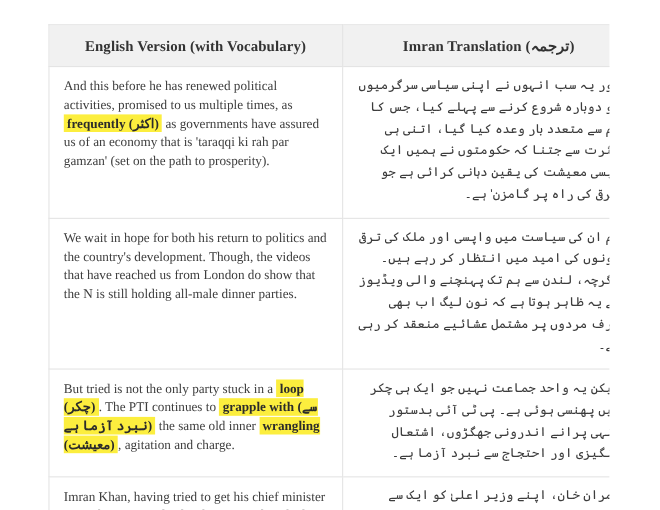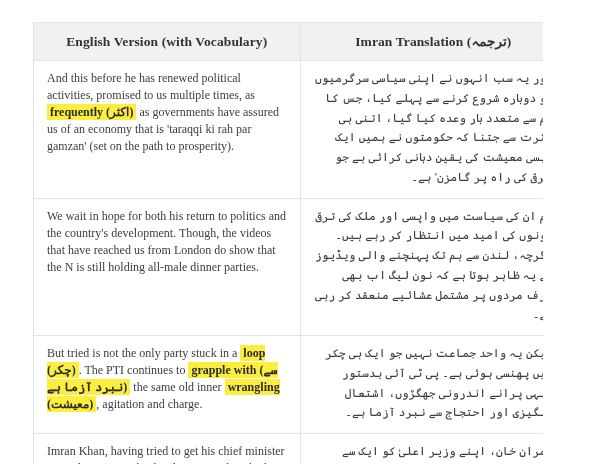--- a/index.html
+++ b/index.html
@@ -7,20 +7,21 @@
     padding: 0;
     background: #ffffff;
   }
   .page {
     position: relative;
     width: 543px;
     height: 464px;
     background: var(--page-bg, #ffffff);
     overflow: hidden;
     font-family: "Liberation Serif", "DejaVu Serif", serif;
+    margin-left: 11px;
   }
   table.vocab-table {
     position: absolute;
     left: 33px;
     top: 22px;
     width: 534px;
     border-collapse: collapse;
     table-layout: fixed;
   }
   .vocab-table th,

